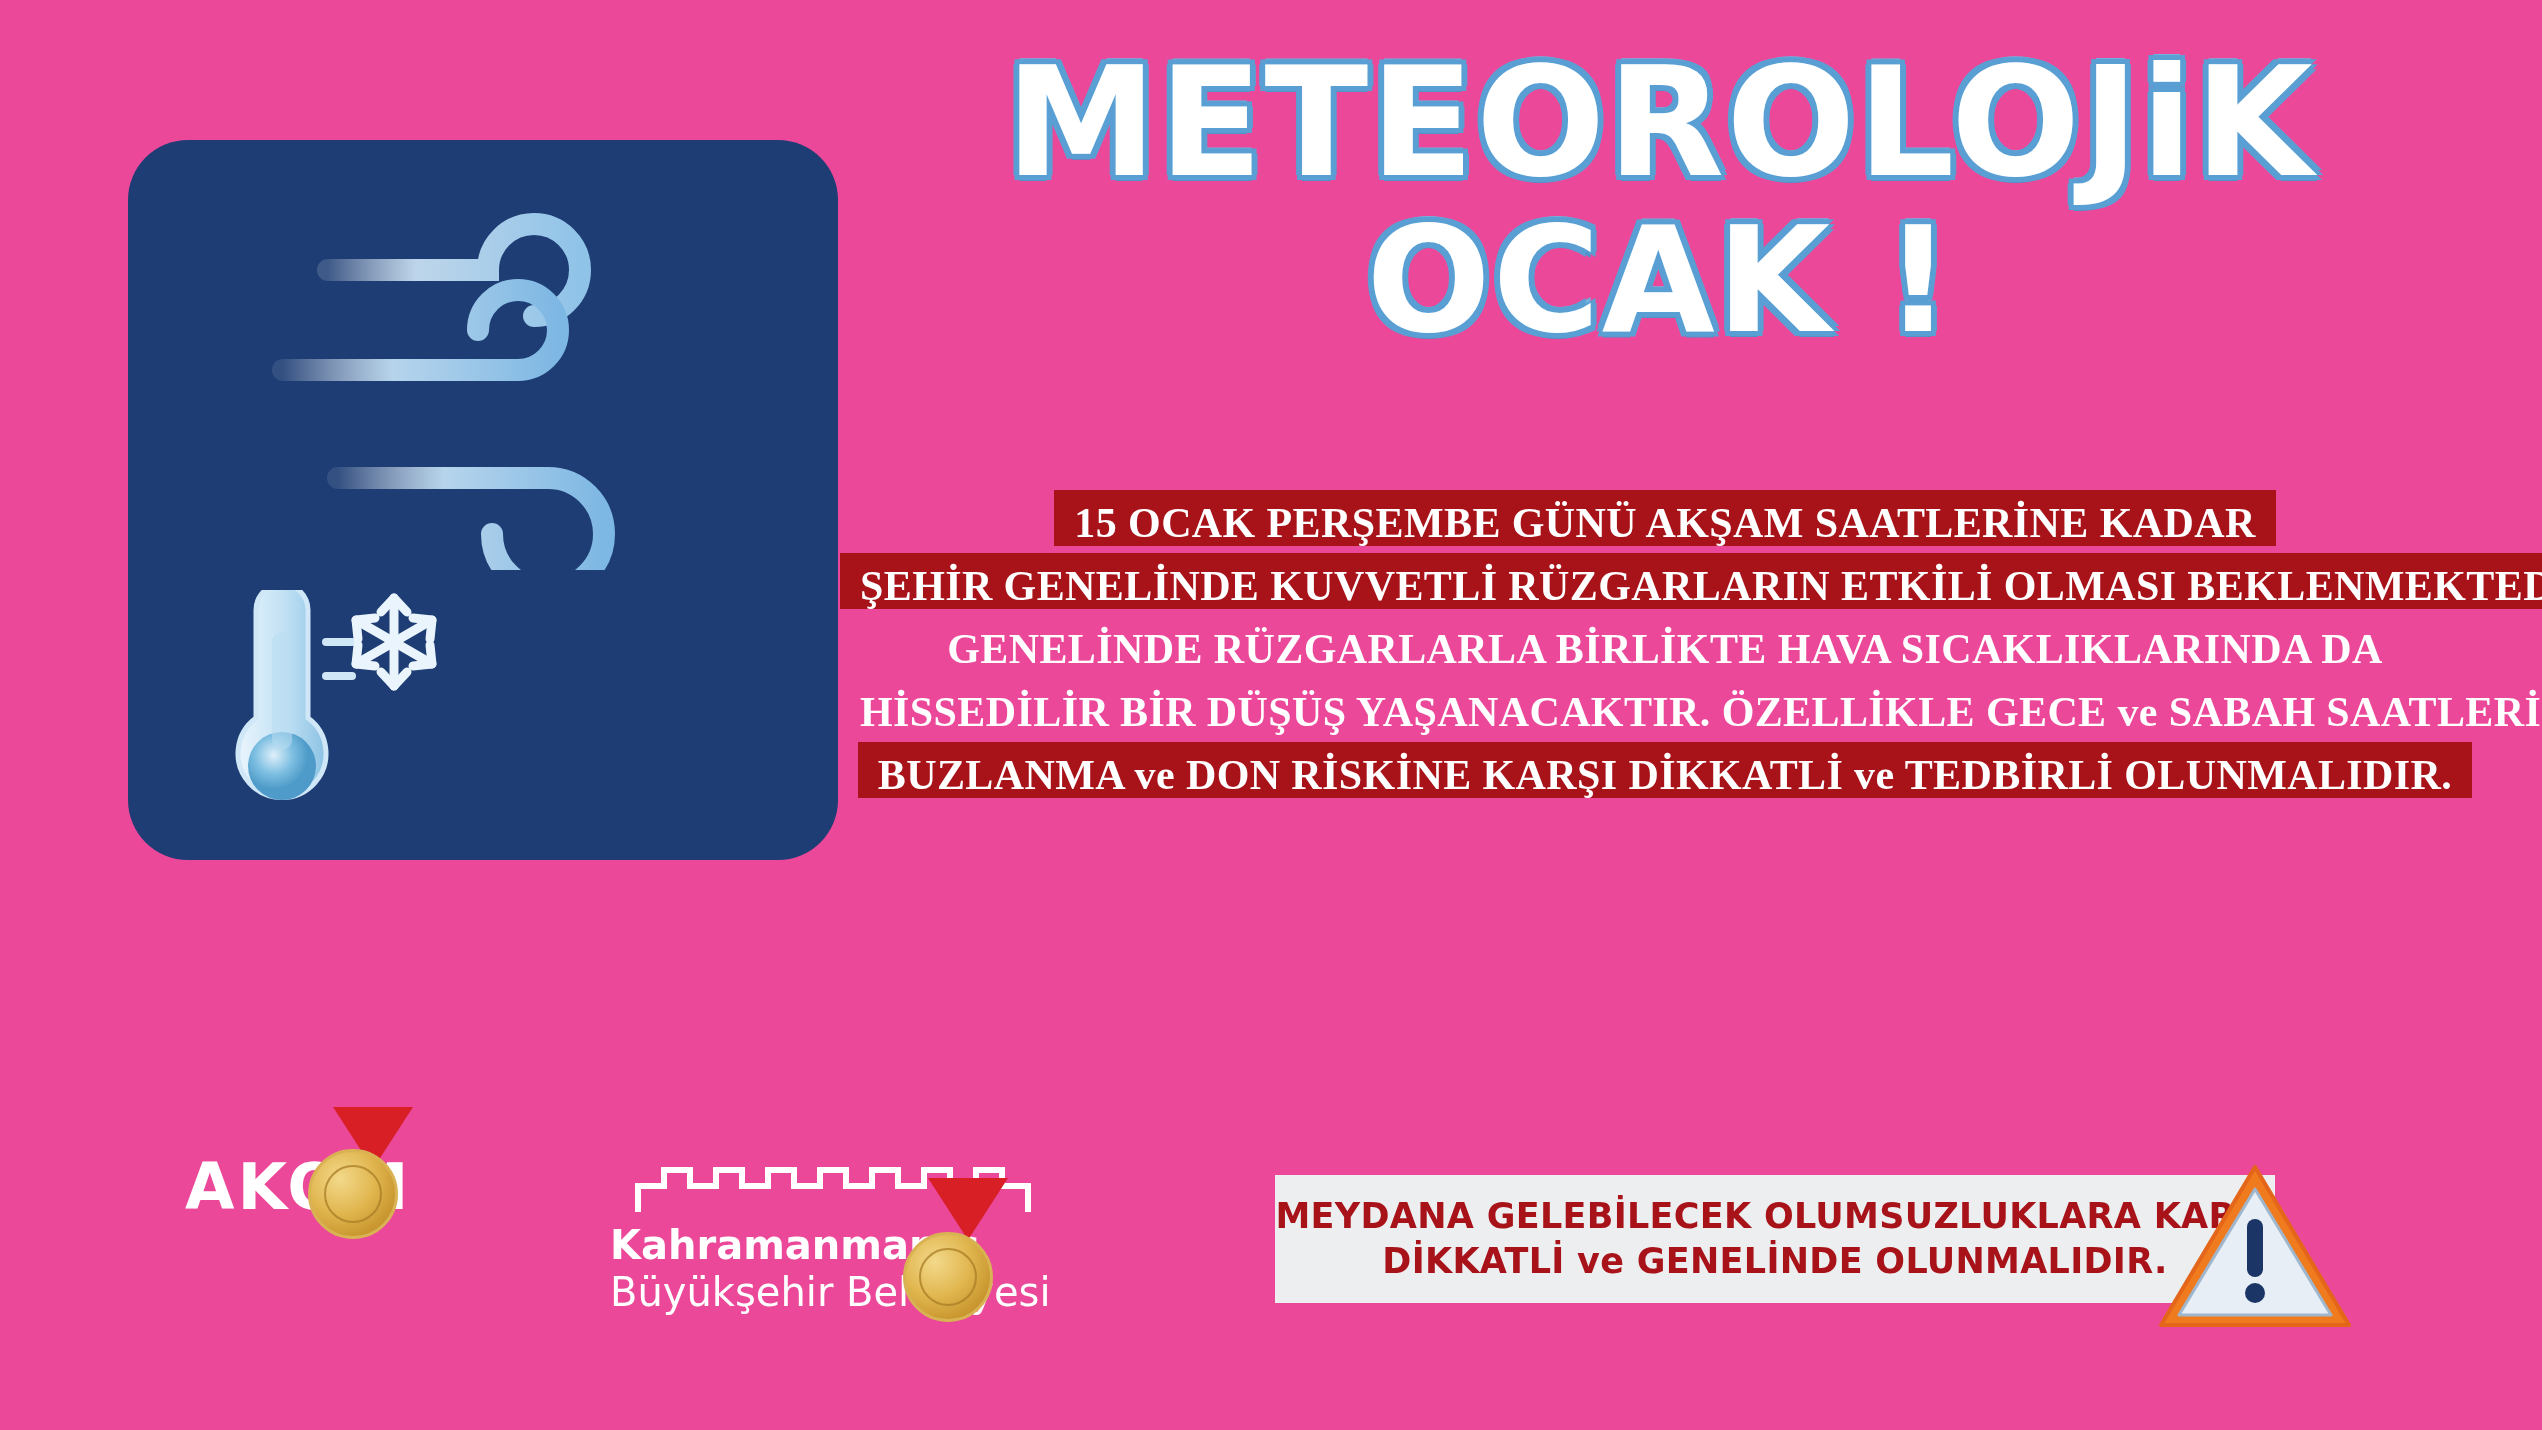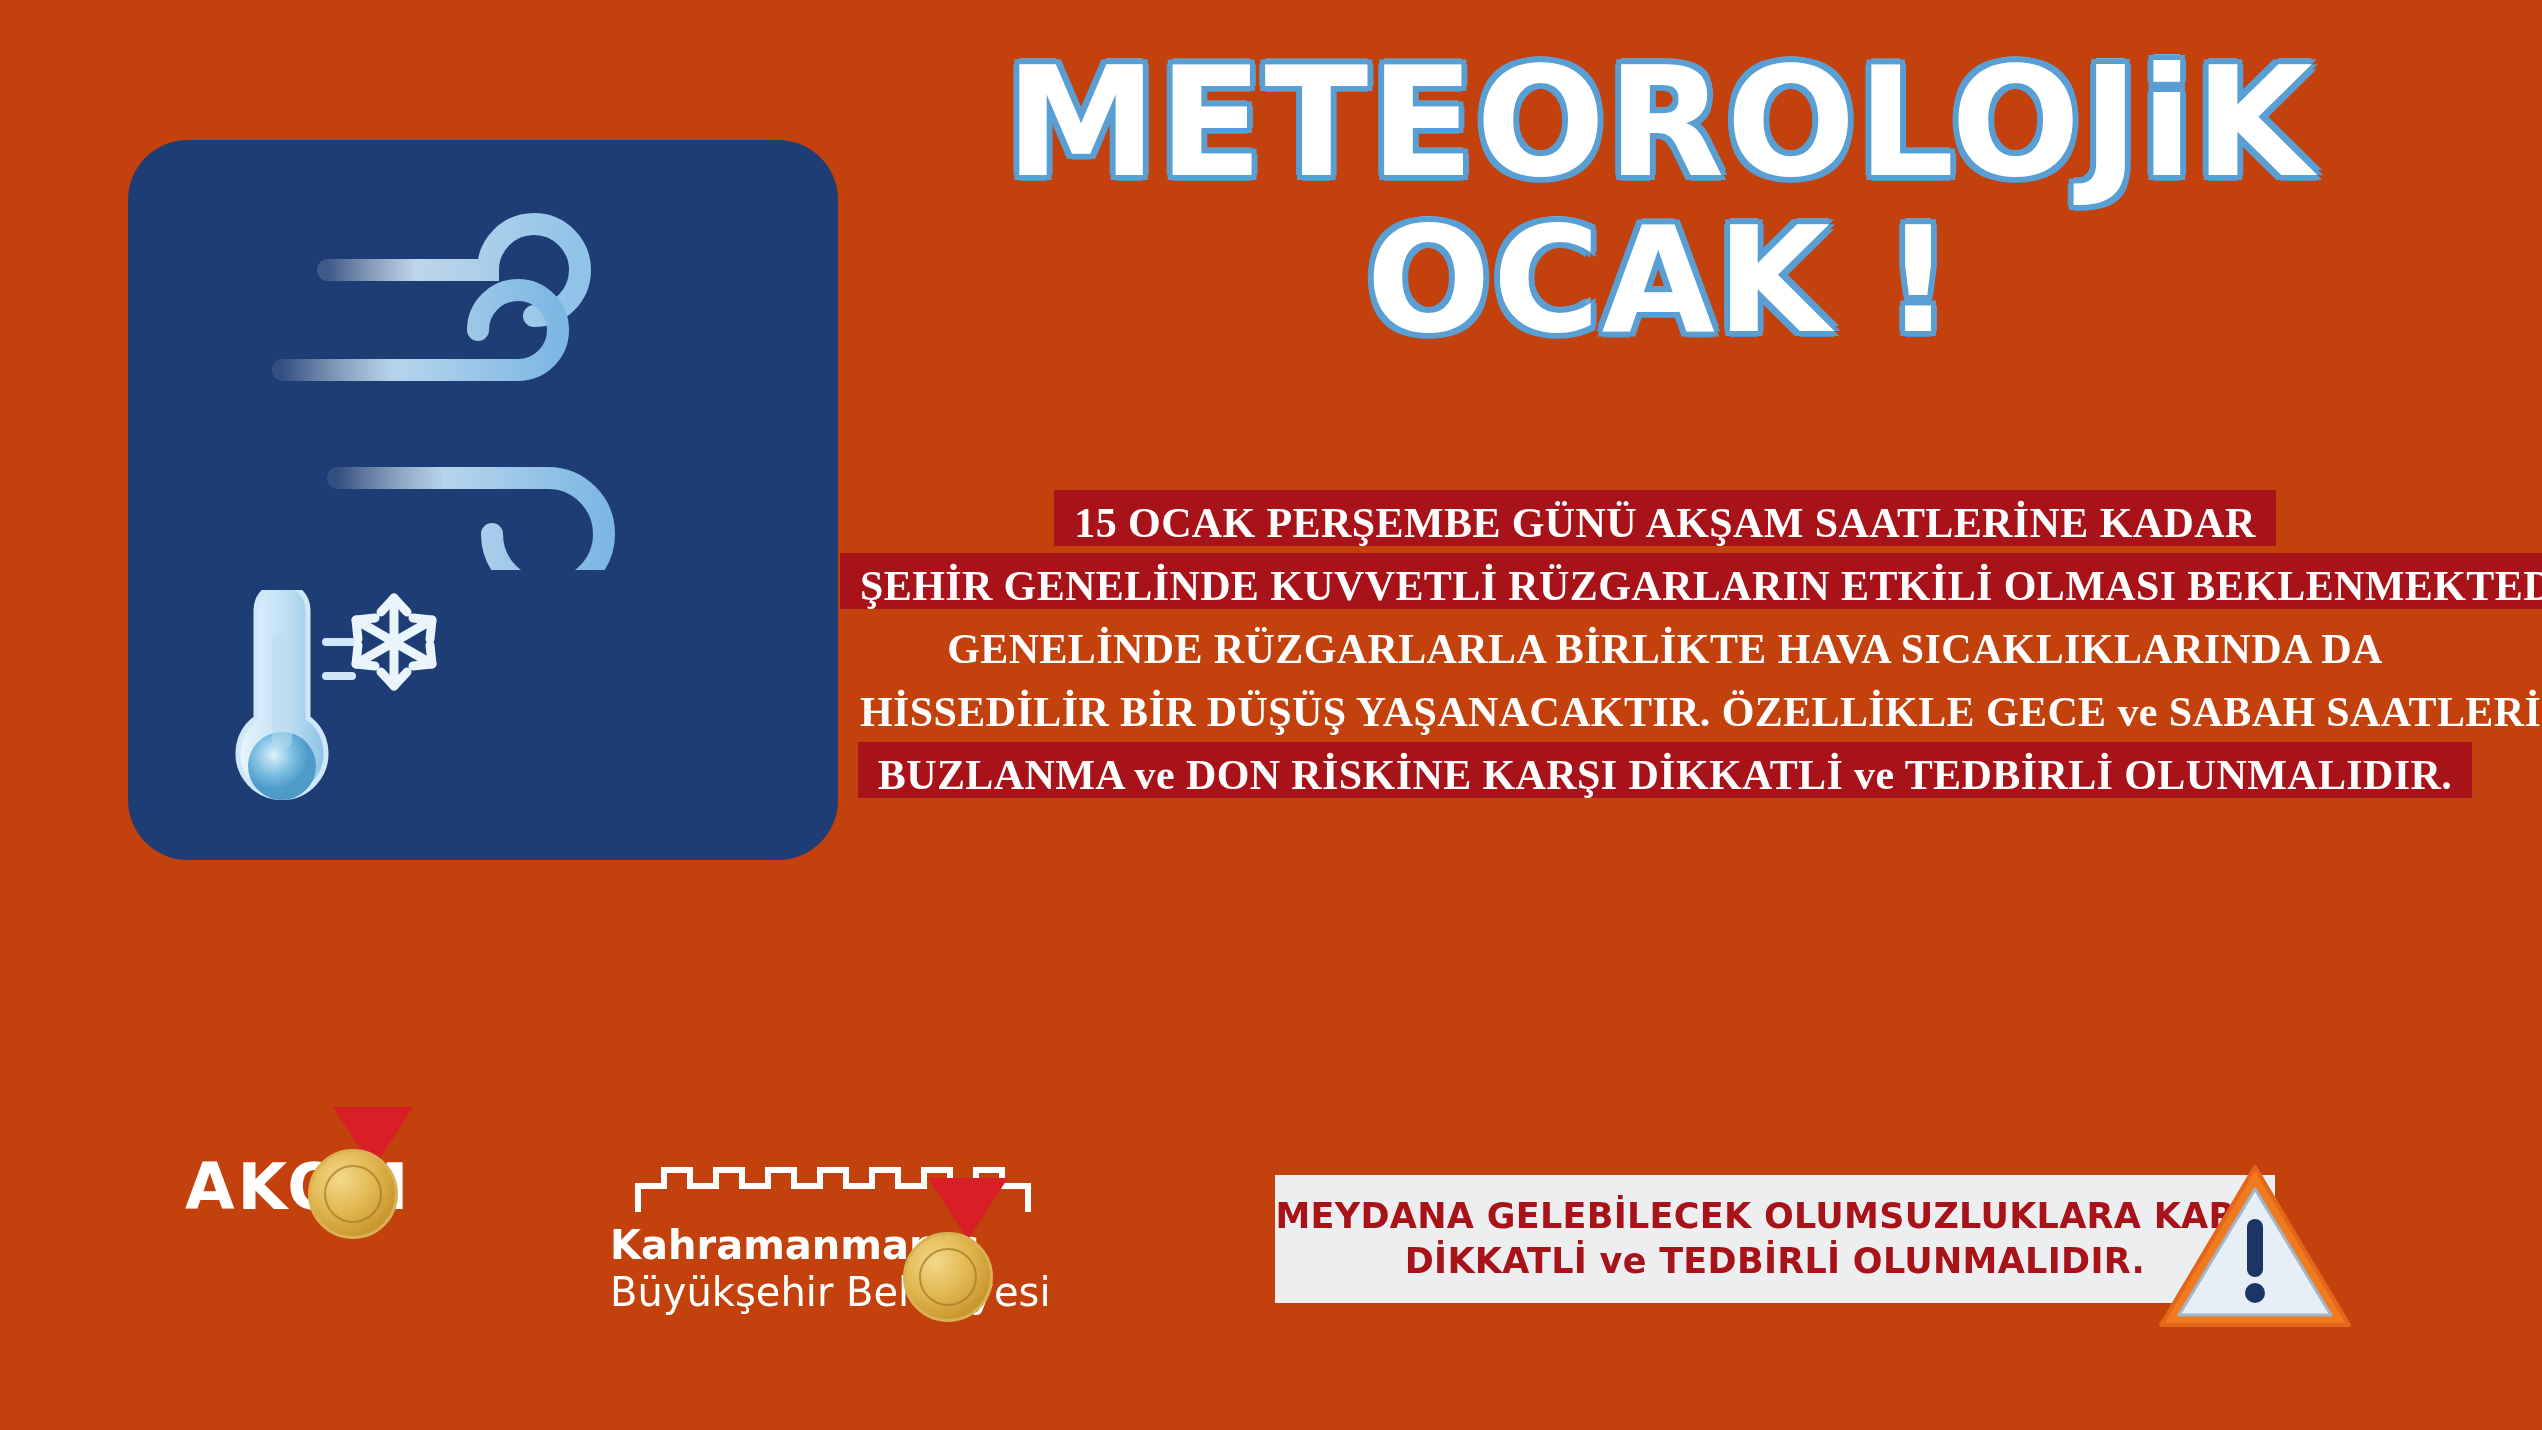--- a/index.html
+++ b/index.html
@@ -11,21 +11,21 @@
     width: 2542px;
     height: 1430px;
     overflow: hidden;
     font-family: "Liberation Sans", sans-serif;
     position: relative;
   }
 
   .poster {
     position: absolute;
     inset: 0;
-    background: #c2410c;
+    background: #ec4899;
   }
 
   
   .icon-card {
     position: absolute;
     left: 128px;
     top: 140px;
     width: 710px;
     height: 720px;
     background: #1d3d74;
@@ -319,21 +319,21 @@
     </div>
     <div class="ribbon" style="left:328px; top:28px;"></div>
     <div class="seal" style="left:303px; top:82px;">
       <div class="disc"></div>
       <div class="inner"></div>
     </div>
   </div>
 
   <div class="notice">
     <div class="notice-line">MEYDANA GELEBİLECEK OLUMSUZLUKLARA KARŞI</div>
-    <div class="notice-line">DİKKATLİ ve TEDBİRLİ OLUNMALIDIR.</div>
+    <div class="notice-line">DİKKATLİ ve GENELİNDE OLUNMALIDIR.</div>
   </div>
 
   <svg class="warn-tri" viewBox="0 0 200 180">
     <path d="M100,12 L194,170 H6 Z" fill="#f07a1e" stroke="#e4661a" stroke-width="4" stroke-linejoin="round"></path>
     <path d="M100,34 L176,160 H24 Z" fill="#e7eef5" stroke="#9fb6cc" stroke-width="3" stroke-linejoin="round"></path>
     <rect x="92" y="64" width="16" height="58" rx="8" fill="#1a3566"></rect>
     <circle cx="100" cy="138" r="10" fill="#1a3566"></circle>
   </svg>
 
 </div>

